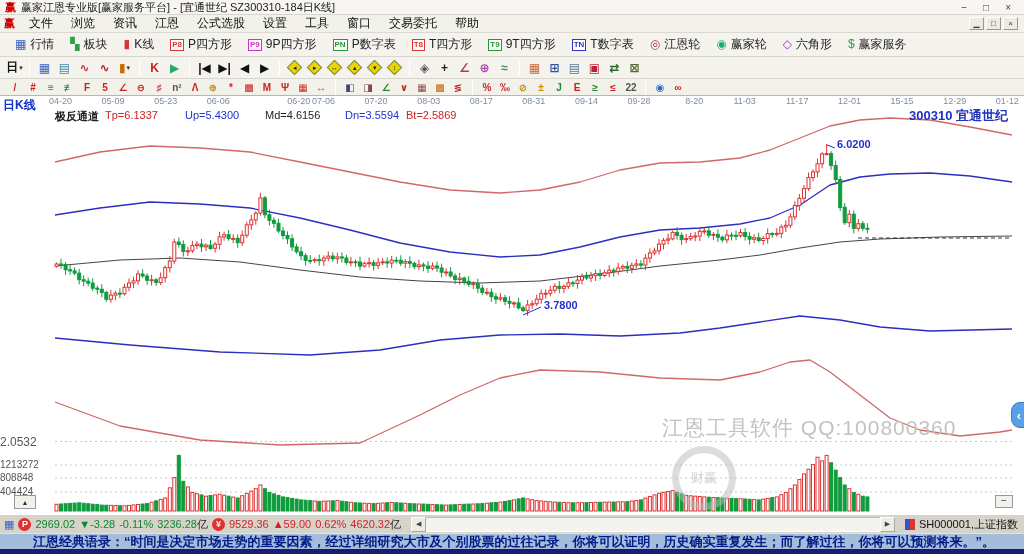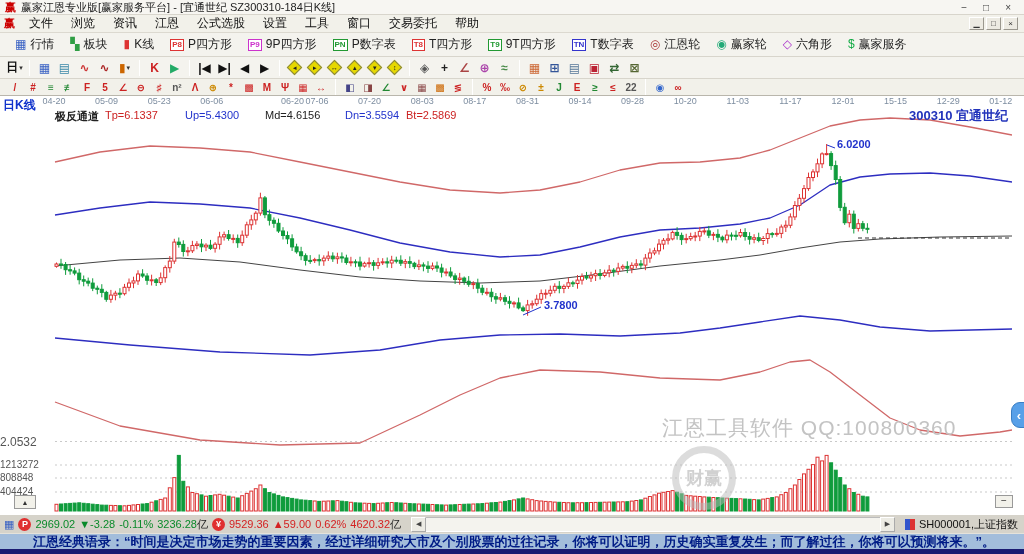--- a/index.html
+++ b/index.html
@@ -27,30 +27,30 @@
 .tbsep{width:1px;height:16px;background:#c9c6bc;border-right:1px solid #fff;margin:0 4px}
 .dia{width:11px;height:11px;background:#e6d800;border:1px solid #878540;transform:rotate(45deg);display:inline-flex;align-items:center;justify-content:center;margin:0 4px}
 .dia span{transform:rotate(-45deg);font-size:7px;line-height:7px;color:#222}
 
 .toolbar3{height:17px;display:flex;align-items:center;padding:0 7px;background:#f2f1ea;border-bottom:1px solid #b9b6ac;gap:2px}
 .tb3-btn{width:16px;height:13px;display:inline-flex;align-items:center;justify-content:center;font-size:10px;font-weight:bold}
 
 .chart{position:relative;height:418px;background:#fff;overflow:hidden}
 .chart svg{position:absolute;left:0;top:0}
 .period{position:absolute;left:3px;top:1px;color:#1133cc;font-weight:bold;font-size:12px}
-.date{position:absolute;top:0;font-size:9px;color:#7d8da0;width:36px;text-align:center;white-space:nowrap}
+.date{position:absolute;top:0;font-size:9px;color:#7d8da0;width:36px;text-align:right;white-space:nowrap}
 .ind{position:absolute;top:13px;font-size:11px;white-space:nowrap}
 .ind-name{color:#222;font-weight:bold}
 .stock{position:absolute;right:16px;top:11px;color:#2233bb;font-weight:bold;font-size:13px}
 .annH{position:absolute;left:837px;top:42px;color:#2233cc;font-size:11px;font-weight:bold}
 .annL{position:absolute;left:544px;top:203px;color:#2233cc;font-size:11px;font-weight:bold}
 .pl{position:absolute;left:0;top:339px;width:50px;text-align:left;font-size:12px;color:#555}
 .vlabel{position:absolute;left:0;width:52px;font-size:10px;color:#555}
 .wm1{position:absolute;left:662px;top:318px;font-size:21px;color:#c3c3c3;letter-spacing:1px}
-.wmlogo{position:absolute;left:672px;top:350px;width:64px;height:64px;border:7px solid rgba(185,185,185,.5);border-radius:50%;display:flex;align-items:center;justify-content:center;font-size:18px;font-weight:bold;color:rgba(185,185,185,.65)}
+.wmlogo{position:absolute;left:672px;top:350px;width:64px;height:64px;border:7px solid rgba(185,185,185,.5);border-radius:50%;display:flex;align-items:center;justify-content:center;font-size:13px;font-weight:normal;color:rgba(185,185,185,.65)}
 .wm2{position:absolute;left:750px;top:346px;font-size:54px;font-weight:bold;color:rgba(178,178,178,.5);letter-spacing:2px;white-space:nowrap}
 .collapse{position:absolute;right:-3px;top:306px;width:16px;height:26px;background:#58a0e8;border:1px solid #3a7ec4;border-radius:9px 0 0 9px;color:#fff;display:flex;align-items:center;justify-content:center;font-size:13px;font-weight:bold}
 .tri{position:absolute;left:14px;top:399px;width:22px;height:14px;border:1px solid #999;background:#f2f1ea;font-size:7px;text-align:center;line-height:13px;color:#333}
 .minus{position:absolute;left:995px;top:399px;width:18px;height:13px;border:1px solid #999;background:#f2f1ea;font-size:10px;text-align:center;line-height:10px;color:#333}
 
 .statusbar{height:19px;background:#d6d3ca;border-top:1px solid #fff;display:flex;align-items:center;font-size:11px;padding:0 4px;gap:4px;white-space:nowrap}
 .sb-grid{color:#3a62c4;font-size:11px}
 .sb-circle{width:13px;height:13px;border-radius:50%;background:#e03030;color:#fff;font-size:9px;font-weight:bold;display:inline-flex;align-items:center;justify-content:center;flex:none}
 .g{color:#0a8a2a}.r{color:#d42222}.k{color:#222}
 .hscroll{flex:1;max-width:492px;display:flex;align-items:center;height:15px;margin-left:6px;min-width:120px}
@@ -803,21 +803,21 @@
       <span class="date" style="left: 141.2px;">05-23</span>
       <span class="date" style="left: 193.8px;">06-06</span>
       <span class="date" style="left: 246.4px; margin-left: 28px;">06-20</span>
       <span class="date" style="left: 299px;">07-06</span>
       <span class="date" style="left: 351.6px;">07-20</span>
       <span class="date" style="left: 404.2px;">08-03</span>
       <span class="date" style="left: 456.8px;">08-17</span>
       <span class="date" style="left: 509.4px;">08-31</span>
       <span class="date" style="left: 562px;">09-14</span>
       <span class="date" style="left: 614.6px;">09-28</span>
-      <span class="date" style="left: 667.2px;">10-20</span>
+      <span class="date" style="left: 667.2px;">8-20</span>
       <span class="date" style="left: 719.8px;">11-03</span>
       <span class="date" style="left: 772.4px;">11-17</span>
       <span class="date" style="left: 825px;">12-01</span>
       <span class="date" style="left: 877.6px;">15-15</span>
       <span class="date" style="left: 930.2px;">12-29</span>
       <span class="date" style="left: 982.8px;">01-12</span>
     </div>
   <div id="ind">
       <span class="ind ind-name" style="left: 55px;">极反通道</span>
       <span class="ind" style="left: 105px; color: rgb(204, 34, 34);">Tp=6.1337</span>

